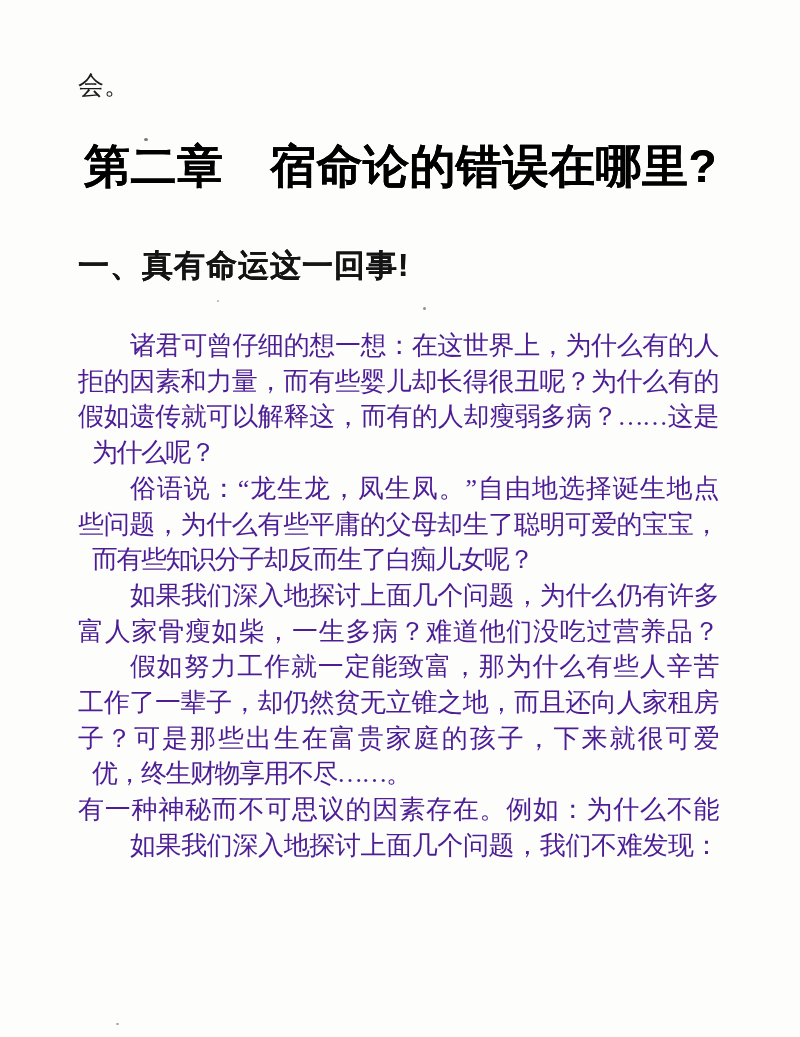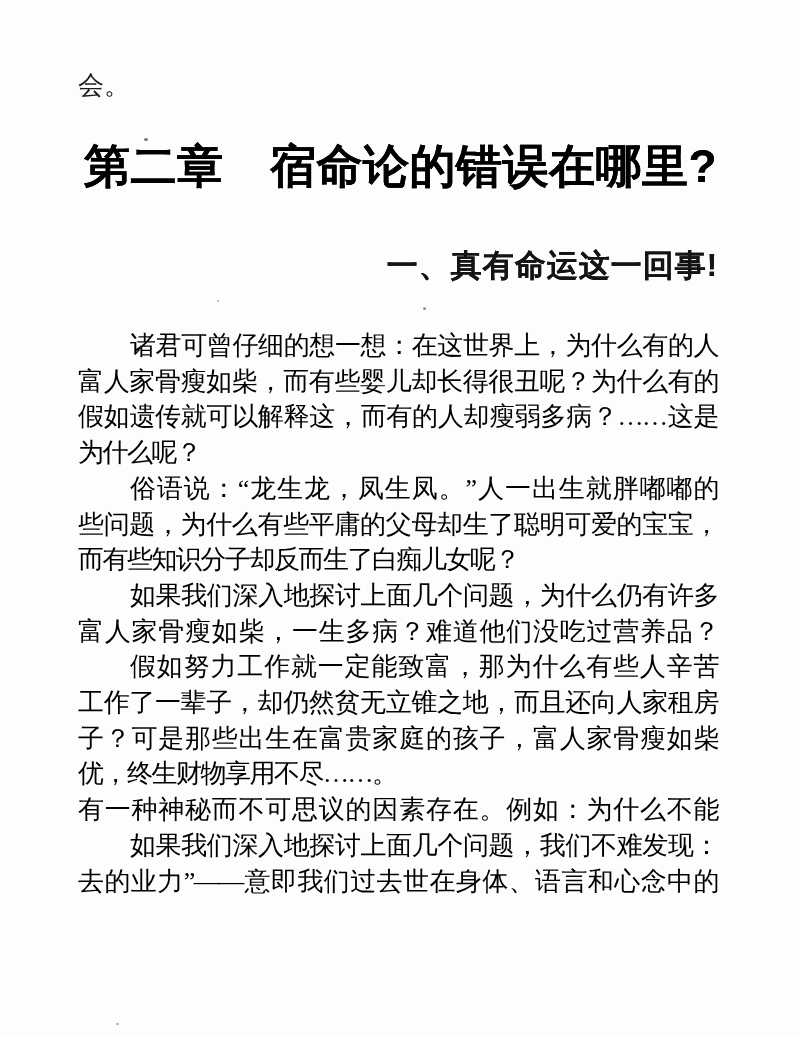--- a/index.html
+++ b/index.html
@@ -33,45 +33,45 @@
     line-height: 1.15;
     white-space: nowrap;
     color: #000000;
     text-shadow: 0 0 0.6px #000;
   }
   .section {
     position: absolute;
     left: 78px; top: 247px;
     width: 640px;
     margin: 0;
-    text-align: right;
+    text-align: left;
     font-family: "Liberation Sans", sans-serif;
     font-size: 31px;
     font-weight: 900;
     letter-spacing: 1px;
     line-height: 1.2;
     color: #141414;
     text-shadow: 0 0 0.4px #000;
   }
   .bodytext {
     position: absolute;
     left: 78px; top: 328px;
     width: 640px;
     font-size: 26px;
     line-height: 35.7px;
-    color: #000000;
+    color: #4c1d95;
   }
   .para { margin: 0; }
   .line {
     text-align: justify;
     text-align-last: justify;
     text-justify: inter-character;
     letter-spacing: -1.5px;
   }
-  .line.short { text-align-last: left; }
+  .line.short { text-align-last: left; margin-left: 14px; }
   .line.indent { text-indent: 52px; }
   .speck {
     position: absolute;
     background: #4a4a4a;
     border-radius: 50%;
   }
   .speck.s1 { left: 144px; top: 138px; width: 4px; height: 3px; opacity: 0.75; }
   .speck.s2 { left: 423px; top: 307px; width: 3px; height: 3px; opacity: 0.6; }
   .speck.s3 { left: 217px; top: 300px; width: 2px; height: 2px; opacity: 0.45; }
   .speck.s4 { left: 116px; top: 1023px; width: 3px; height: 2px; opacity: 0.5; }
@@ -84,47 +84,46 @@
   <div class="carryover">会。</div>
 
   <h1 class="chapter">第二章　宿命论的错误在哪里?</h1>
 
   <h2 class="section">一、真有命运这一回事!</h2>
 
   <div class="bodytext">
 
     <div class="para">
       <div class="line indent">诸君可曾仔细的想一想：在这世界上，为什么有的人</div>
-      <div class="line">富人家骨瘦如柴，而有些婴儿却长得很丑呢？为什么有的</div>
+      <div class="line">拒的因素和力量，而有些婴儿却长得很丑呢？为什么有的</div>
       <div class="line">假如遗传就可以解释这，而有的人却瘦弱多病？……这是</div>
       <div class="line short">为什么呢？</div>
     </div>
 
     <div class="para">
-      <div class="line indent">俗语说：“龙生龙，凤生凤。”人一出生就胖嘟嘟的</div>
+      <div class="line indent">俗语说：“龙生龙，凤生凤。”自由地选择诞生地点</div>
       <div class="line">些问题，为什么有些平庸的父母却生了聪明可爱的宝宝，</div>
       <div class="line short">而有些知识分子却反而生了白痴儿女呢？</div>
     </div>
 
     <div class="para">
       <div class="line indent">如果我们深入地探讨上面几个问题，为什么仍有许多</div>
       <div class="line">富人家骨瘦如柴，一生多病？难道他们没吃过营养品？</div>
     </div>
 
     <div class="para">
       <div class="line indent">假如努力工作就一定能致富，那为什么有些人辛苦</div>
       <div class="line">工作了一辈子，却仍然贫无立锥之地，而且还向人家租房</div>
-      <div class="line">子？可是那些出生在富贵家庭的孩子，富人家骨瘦如柴</div>
+      <div class="line">子？可是那些出生在富贵家庭的孩子，下来就很可爱</div>
       <div class="line short">优，终生财物享用不尽……。</div>
     </div>
 
     <div class="para">
       <div class="line">有一种神秘而不可思议的因素存在。例如：为什么不能</div>
       <div class="line indent">如果我们深入地探讨上面几个问题，我们不难发现：</div>
-      <div class="line">去的业力”——意即我们过去世在身体、语言和心念中的</div>
     </div>
 
   </div>
 
   <div class="speck s1"></div>
   <div class="speck s2"></div>
   <div class="speck s3"></div>
   <div class="speck s4"></div>
 
 </div>

